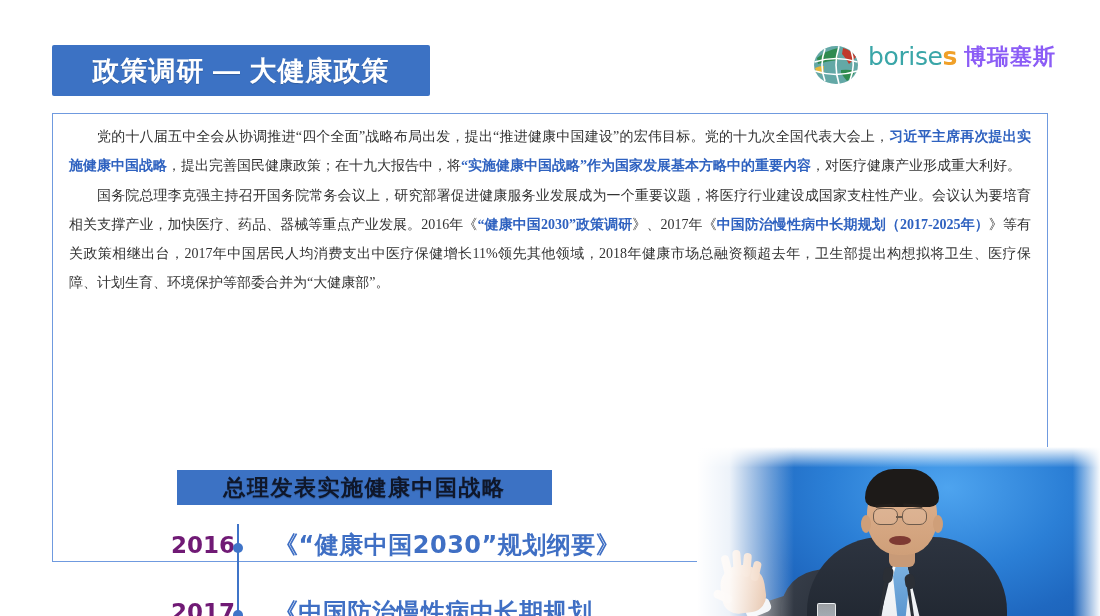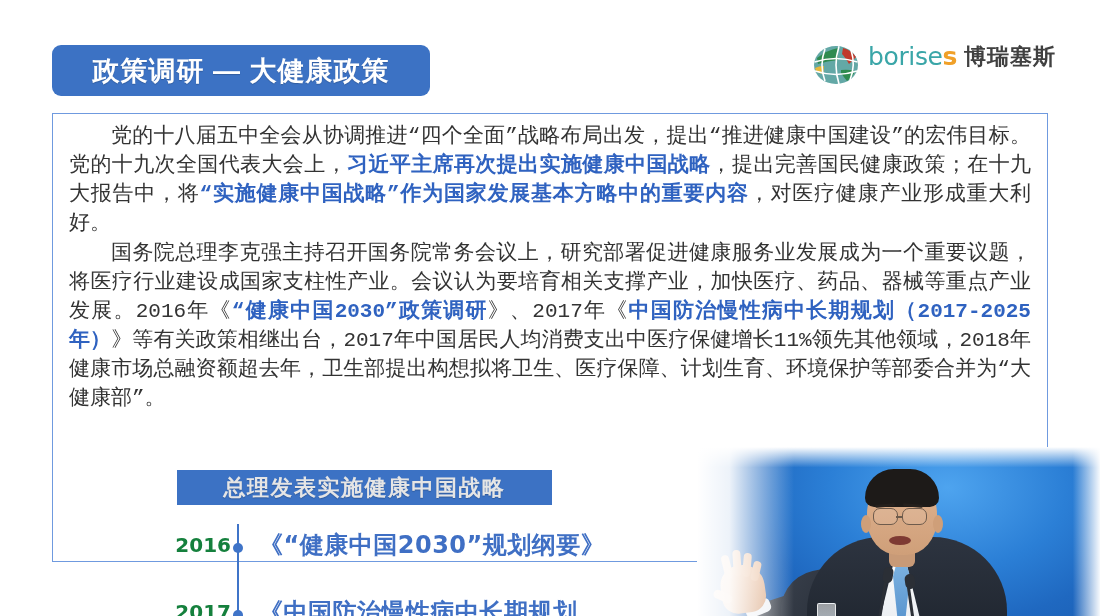--- a/index.html
+++ b/index.html
@@ -8,85 +8,85 @@
     background:#ffffff;
     font-family:"Liberation Sans","DejaVu Sans",sans-serif;
     overflow:hidden;
     position:relative;
   }
   #slide{position:absolute;left:0;top:0;width:1100px;height:616px;background:#fff;}
 
   
   .title-bar{
     position:absolute;left:52px;top:45px;width:378px;height:51px;
-    background:#3c72c4;border-radius:9px;
+    background:#3c72c4;border-radius:2px;
     display:flex;align-items:center;justify-content:center;
   }
   .title-bar .title-text{
     color:#ffffff;font-size:27px;font-weight:bold;letter-spacing:1px;
     text-shadow:0 1px 1px rgba(0,0,0,.18);
     white-space:nowrap;
   }
 
   .logo{
     position:absolute;right:44px;top:44px;height:46px;
     display:flex;align-items:flex-start;gap:9px;
   }
   .logo-mark{width:46px;height:42px;flex:0 0 auto;}
   .logo-word{display:flex;align-items:center;gap:7px;}
   .logo-latin{
     font-size:25px;color:#3aa6a8;letter-spacing:-.4px;line-height:1;
     position:relative;font-family:"DejaVu Sans",sans-serif;
   }
   .logo-latin .s-accent{color:#f0a028;font-weight:bold;}
-  .logo-cn{font-size:22px;color:#404040;font-weight:bold;letter-spacing:1px;line-height:1;}
+  .logo-cn{font-size:22px;color:#8b5cf6;font-weight:bold;letter-spacing:1px;line-height:1;}
 
   
   .content-box{
     position:absolute;left:52px;top:113px;width:996px;height:449px;
     border:1.5px solid #6f9adf;background:#ffffff;box-sizing:border-box;
   }
 
   
   .paras{
     position:absolute;left:16px;top:8px;width:962px;
-    font-size:21px;line-height:29px;color:#333333;
-    font-family:Liberation Mono, monospace;
+    font-size:14px;line-height:29px;color:#333333;
+    font-family:Liberation Serif, serif;
     text-align:justify;
   }
   .para{margin:0 0 1px 0;text-indent:2em;}
   .hl{color:#2f62c0;font-weight:bold;}
 
   
   .banner{
     position:absolute;left:124px;top:356px;width:375px;height:35px;
     background:#3c72c4;display:flex;align-items:center;justify-content:center;
   }
   .banner span{
-    color:#e5e5e5;font-size:22px;font-weight:bold;letter-spacing:1.5px;
+    color:#0f172a;font-size:22px;font-weight:bold;letter-spacing:1.5px;
     text-shadow:0 1px 1px rgba(0,0,0,.2);white-space:nowrap;
   }
 
   .timeline{position:absolute;left:118px;top:408px;width:520px;height:140px;}
   .tl-axis{
     position:absolute;left:66px;top:2px;width:2px;height:126px;background:#3f74c8;
   }
   .tl-row{position:absolute;left:0;display:flex;align-items:flex-start;}
   .tl-row.r0{top:8px;}
   .tl-row.r1{top:75px;}
   .tl-year{
-    width:60px;text-align:right;font-size:20px;font-weight:bold;color:#15803d;
+    width:60px;text-align:right;font-size:23px;font-weight:bold;color:#701a75;
     font-family:"DejaVu Sans","Liberation Sans",sans-serif;line-height:30px;
   }
   .tl-dot{
     position:absolute;left:62px;top:13px;width:10px;height:10px;border-radius:50%;
     background:#3f74c8;
   }
   .tl-text{
-    margin-left:28px;font-size:24px;font-weight:bold;color:#3f6fc4;
+    margin-left:43px;font-size:24px;font-weight:bold;color:#3f6fc4;
     line-height:30px;letter-spacing:.5px;white-space:pre-line;
     font-family:"DejaVu Sans","Liberation Sans",sans-serif;
   }
 
   
   .photo{
     position:absolute;left:644px;top:333px;width:404px;height:228px;
     overflow:hidden;background:#ffffff;
   }
   .photo-inner{position:absolute;inset:0;}

